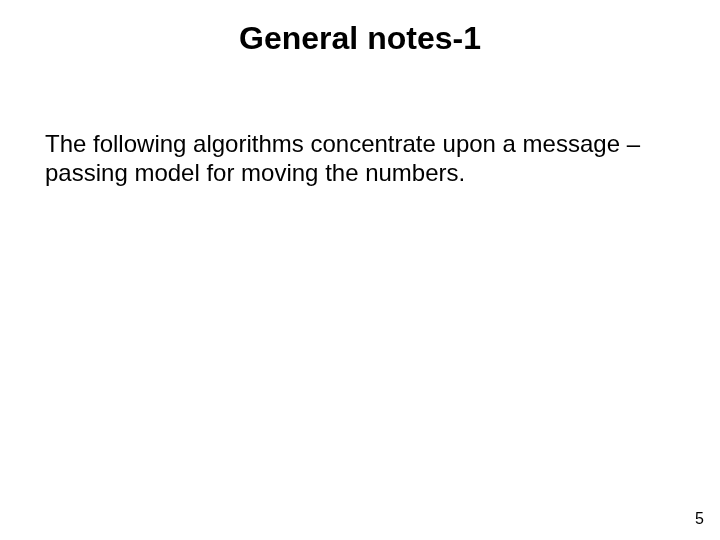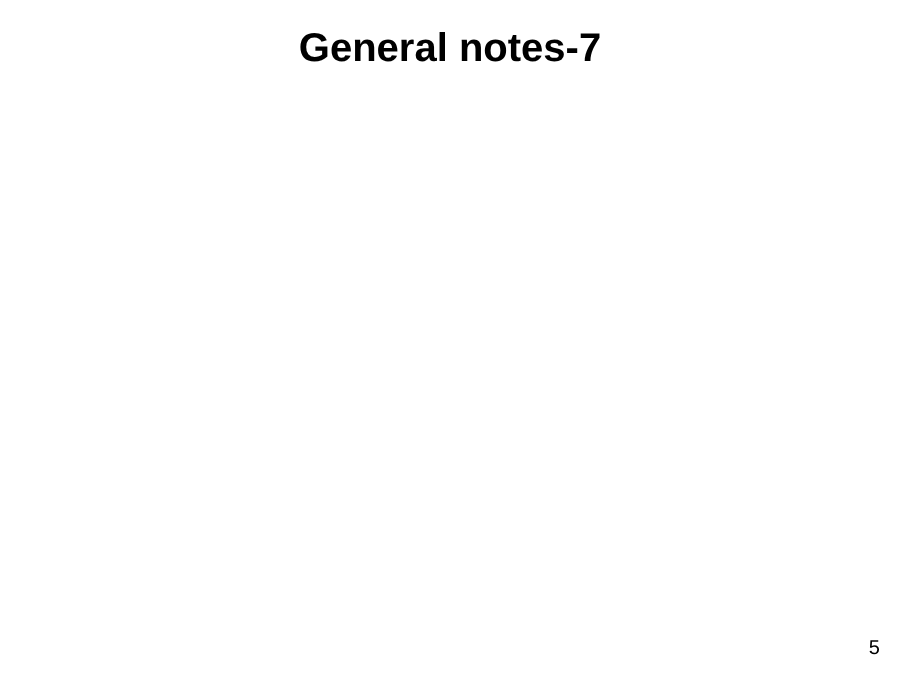--- a/index.html
+++ b/index.html
@@ -42,17 +42,18 @@
     position: absolute;
     bottom: 12px;
     right: 16px;
     font-size: 16px;
   }
 </style>
 </head>
 <body>
 
 <div class="slide">
-  <div class="title">General notes-7</div>
+  <div class="title">General notes-1</div>
   <div class="body">
+    <p>The following algorithms concentrate upon a message –passing model for moving the numbers.</p>
   </div>
   <div class="page-num">5</div>
 </div>
 
 </body></html>

